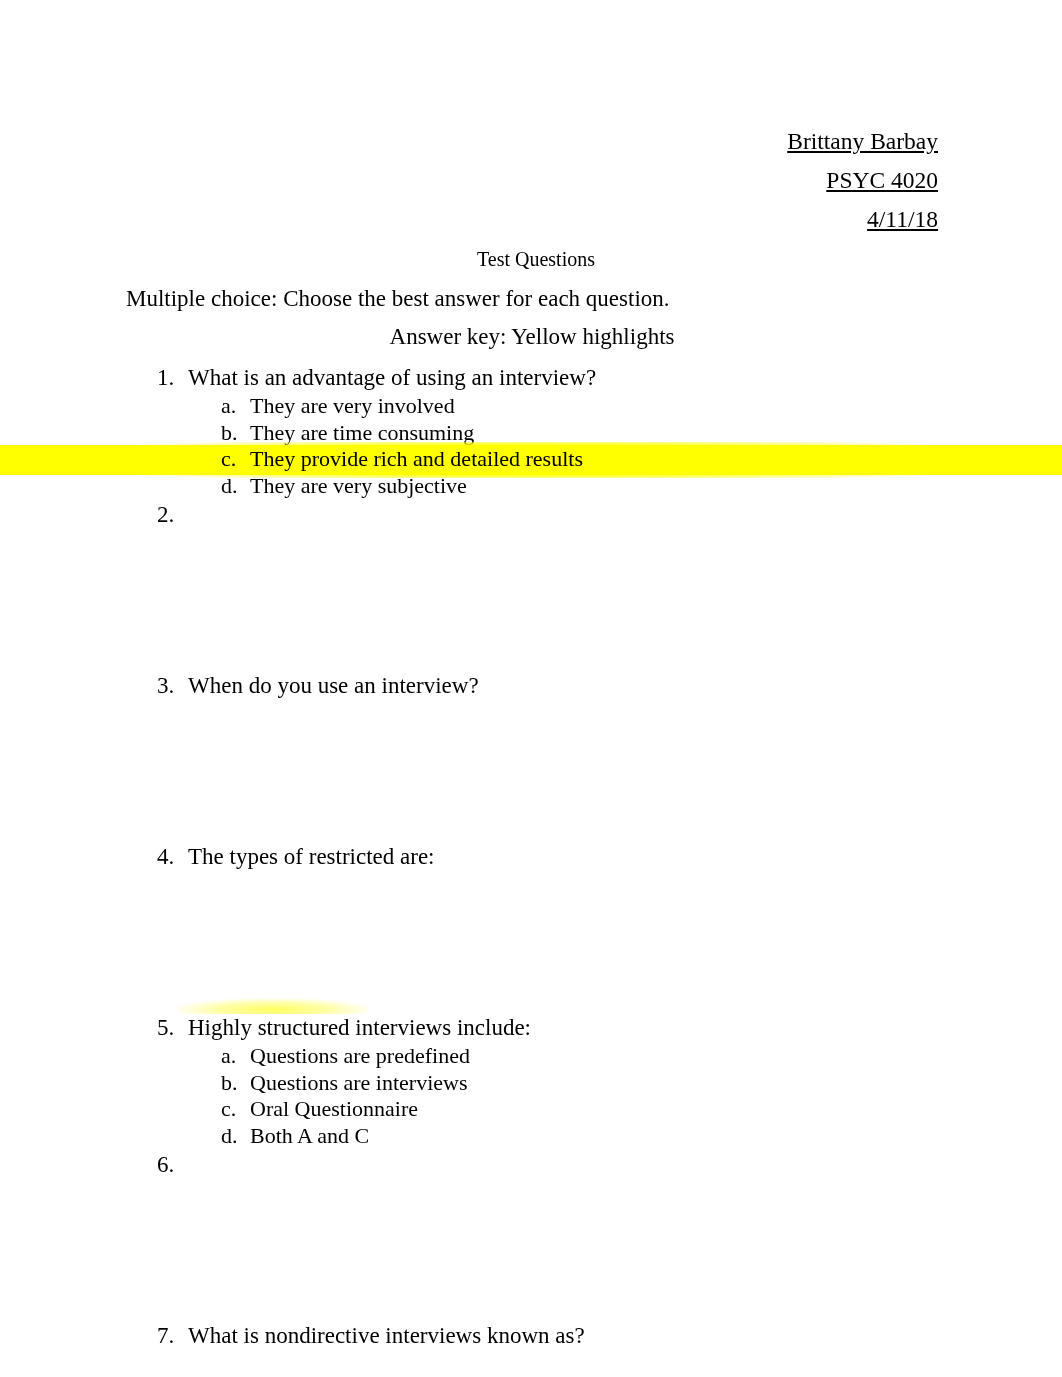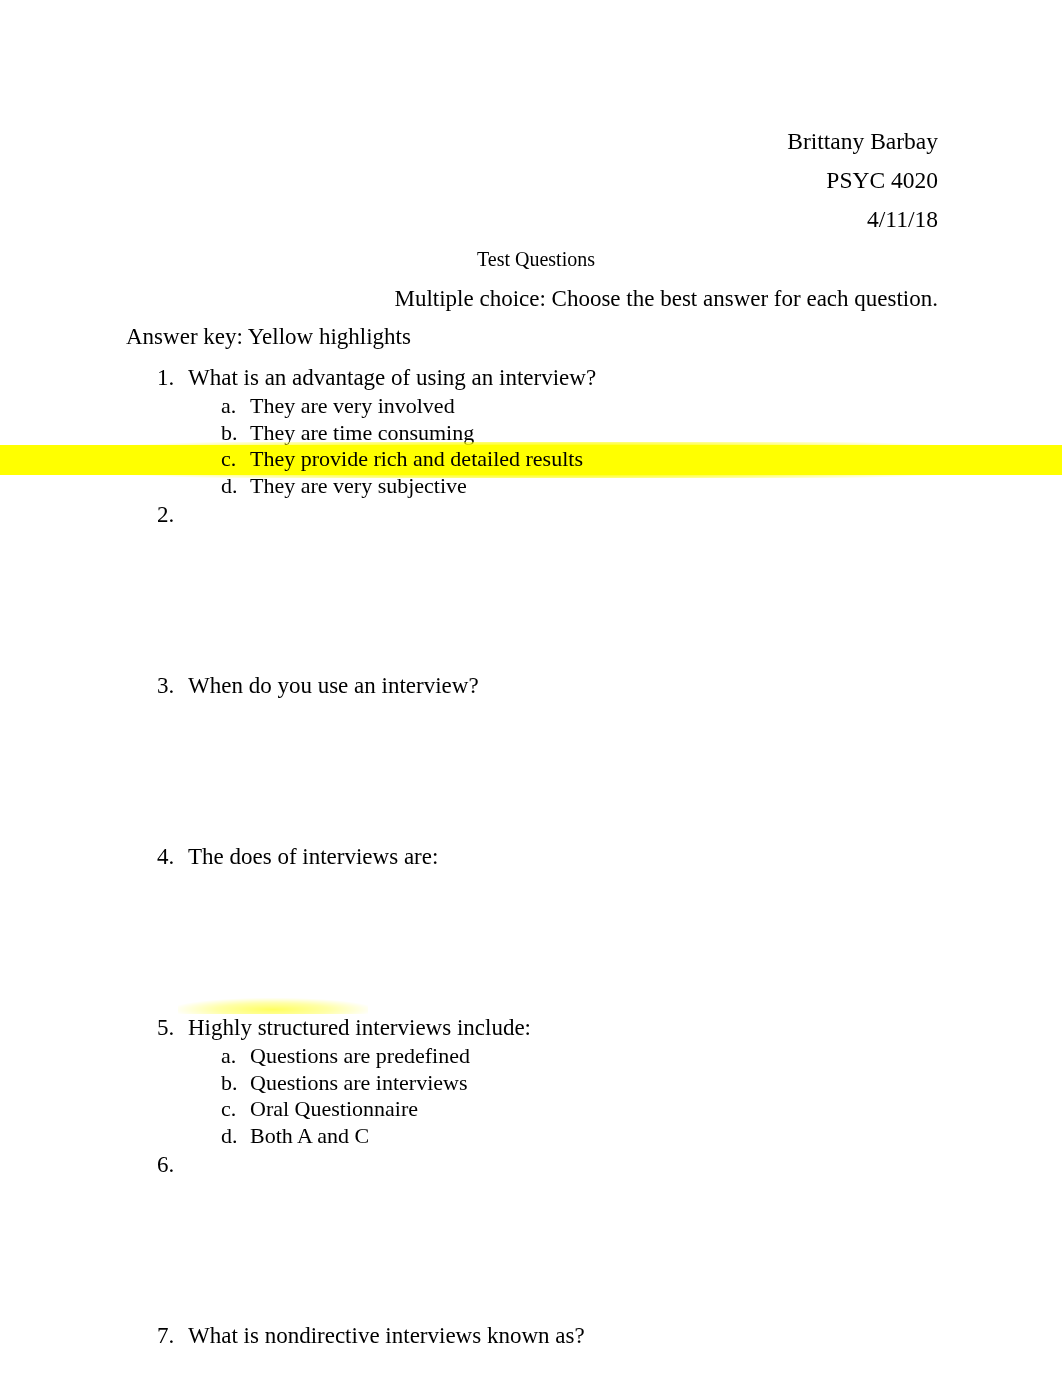--- a/index.html
+++ b/index.html
@@ -30,20 +30,21 @@
     position: absolute;
     left: 126px;
     top: 122px;
     width: 812px;
     text-align: right;
   }
   .header-line {
     font-size: 23.5px;
     line-height: 39px;
     white-space: pre;
+    text-decoration: underline;
   }
 
   
   .doc-title {
     position: absolute;
     left: 130px;
     top: 244px;
     width: 812px;
     text-align: center;
     font-size: 20px;
@@ -51,22 +52,22 @@
   }
 
   
   .intro {
     position: absolute;
     left: 126px;
     width: 812px;
     font-size: 23px;
     line-height: 30px;
   }
-  .intro-1 { top: 284px; text-align: right; }
-  .intro-2 { top: 322px; }
+  .intro-1 { top: 284px; }
+  .intro-2 { top: 322px; text-align: center; }
 
   
   .questions {
     position: absolute;
     left: 0;
     top: 362px;
     width: 1062px;
   }
 
   .question {
@@ -217,21 +218,21 @@
       <div class="q-line">
         <span class="q-num">3.</span>
         <span class="q-text">When do you use an interview?</span>
       </div>
       <div class="blank-space-md"></div>
     </div>
 
     <div class="question">
       <div class="q-line">
         <span class="q-num">4.</span>
-        <span class="q-text">The does of interviews are:</span>
+        <span class="q-text">The types of restricted are:</span>
       </div>
       <div class="blank-space-lg"></div>
     </div>
 
     <div class="question">
       <div class="q-line">
         <span class="glow-bleed"></span>
         <span class="q-num">5.</span>
         <span class="q-text">Highly structured interviews include:</span>
       </div>

